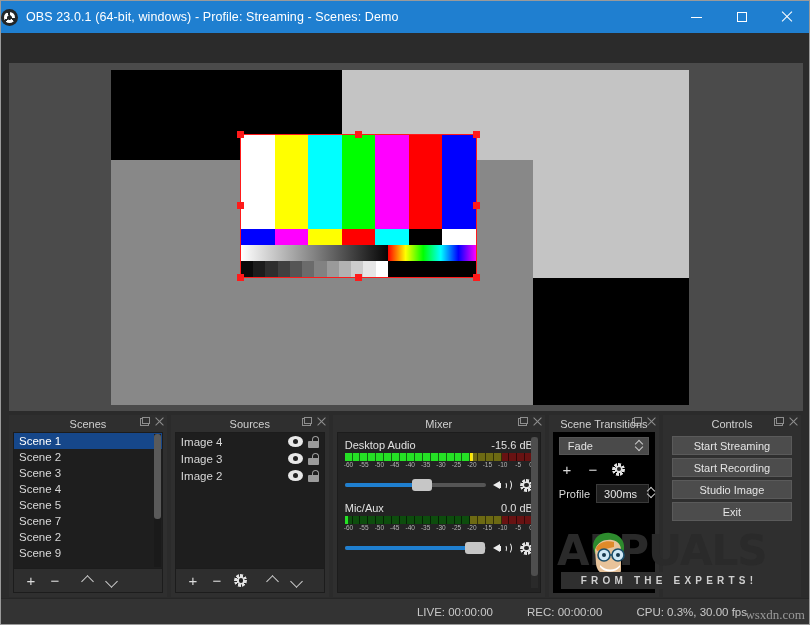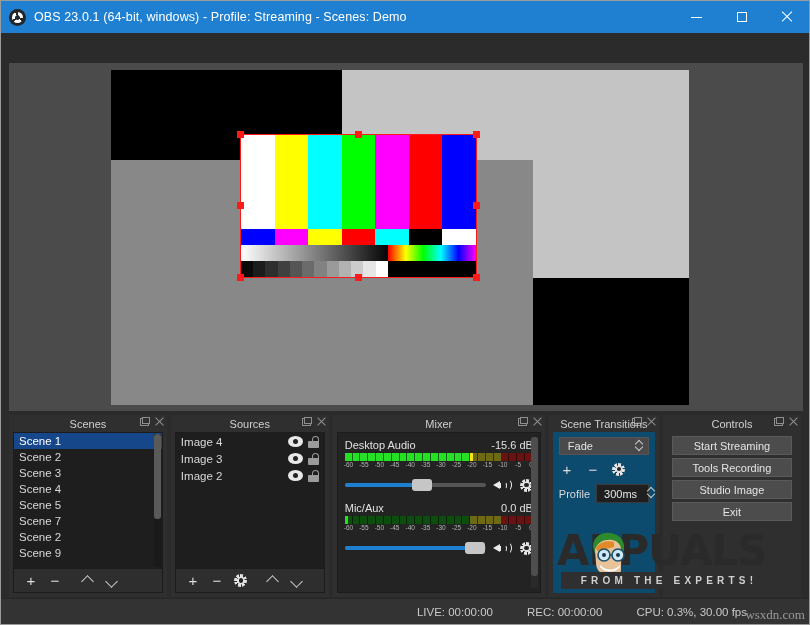--- a/index.html
+++ b/index.html
@@ -4,21 +4,21 @@
 <style>
   * { box-sizing: border-box; margin:0; padding:0; }
   html,body { width:810px; height:625px; overflow:hidden; background:#d8d8d8;
               font-family:"Liberation Sans", sans-serif; }
 
   #app { position:relative; width:810px; height:625px;
          background:#2b2b2b; border:1px solid #9a9a9a; overflow:hidden; }
 
   
   #titlebar { height:32px; background:#1f7fd0; display:flex; align-items:center;
-              padding-left:8px; color:#fff; font-size:12.5px; }
+              color:#fff; font-size:12.5px; }
   #obs-logo { width:17px; height:17px; border-radius:50%; background:#232628;
               position:relative; flex:none; margin-right:8px; }
   #obs-logo::before { content:""; position:absolute; left:3px; top:3px; width:11px; height:11px;
       border-radius:50%;
       background:
         radial-gradient(circle at 50% 50%, #232628 0 2.2px, transparent 2.3px),
         conic-gradient(from 10deg, #fff 0 25%, #232628 25% 33%, #fff 33% 58%, #232628 58% 66%, #fff 66% 91%, #232628 91% 100%); }
   #title-text { white-space:nowrap; letter-spacing:.1px; }
   #wincontrols { margin-left:auto; display:flex; height:32px; }
   .winbtn { width:45px; height:32px; display:flex; align-items:center; justify-content:center;
@@ -161,21 +161,21 @@
                border-top:4px solid transparent; border-bottom:4px solid transparent;
                border-right:7px solid #ececec; }
   .spk .box { position:absolute; left:5px; top:4.5px; width:3px; height:5px; background:#ececec; }
   .spk .w1,.spk .w2 { position:absolute; border:1.4px solid #ececec; border-left-color:transparent;
                       border-top-color:transparent; border-bottom-color:transparent; border-radius:50%; }
   .spk .w1 { left:9px; top:3.5px; width:5px; height:7px; }
   .spk .w2 { left:11.5px; top:1px; width:8px; height:12px; }
   .mx-gear { margin-left:8px; }
 
   
-  .tr-body { flex:1; background:#0c4a6e; padding:5px 6px; }
+  .tr-body { flex:1; background:#000000; padding:5px 6px; }
   .combo { height:18px; background:#4a4a4a; border:1px solid #555; display:flex; align-items:center;
            padding-left:8px; color:#e0e0e0; font-size:11px; position:relative; }
   .combo .spin { position:absolute; right:3px; top:1px; width:11px; height:14px; }
   .spin-arrows { position:relative; width:11px; height:14px; }
   .spin-arrows .a { position:absolute; left:2px; width:6px; height:6px;
       border-left:1.4px solid #c9c9c9; border-top:1.4px solid #c9c9c9; }
   .spin-arrows .a.up { top:2px; transform:rotate(45deg); }
   .spin-arrows .a.dn { top:5px; transform:rotate(225deg); }
   .tr-btns { display:flex; align-items:center; justify-content:flex-end; gap:10px;
              padding:4px 22px 2px 0; }
@@ -574,21 +574,21 @@
       <div class="dock-title">
         <span>Controls</span>
         <span class="dock-btns">
           <span class="ico-float"></span>
           <span class="ico-close"></span>
         </span>
       </div>
       <div class="dock-body" style="border:none;background:#2f2f2f">
         <div class="ct-body">
           <div class="cbtn">Start Streaming</div>
-          <div class="cbtn">Tools Recording</div>
+          <div class="cbtn">Start Recording</div>
           <div class="cbtn">Studio Image</div>
           <div class="cbtn">Exit</div>
         </div>
       </div>
     </div>
   </div>
 
   <div id="wm">
     <div id="wm-text">APPUALS</div>
     <svg id="wm-face" viewBox="0 0 44 48">

